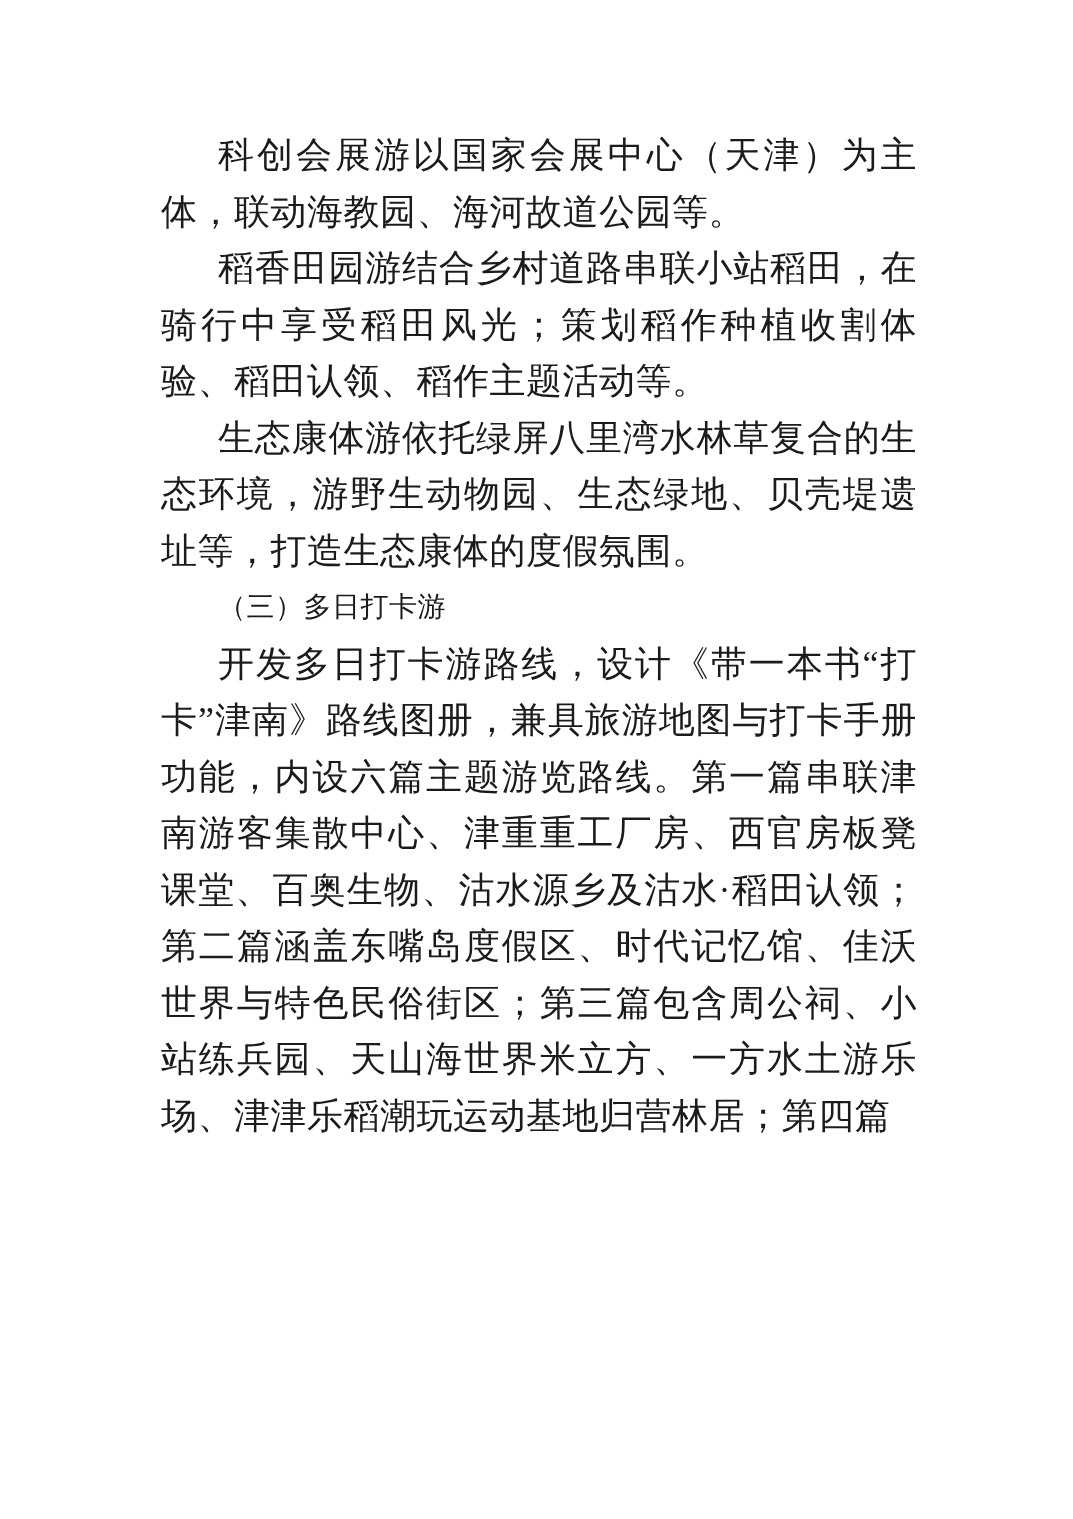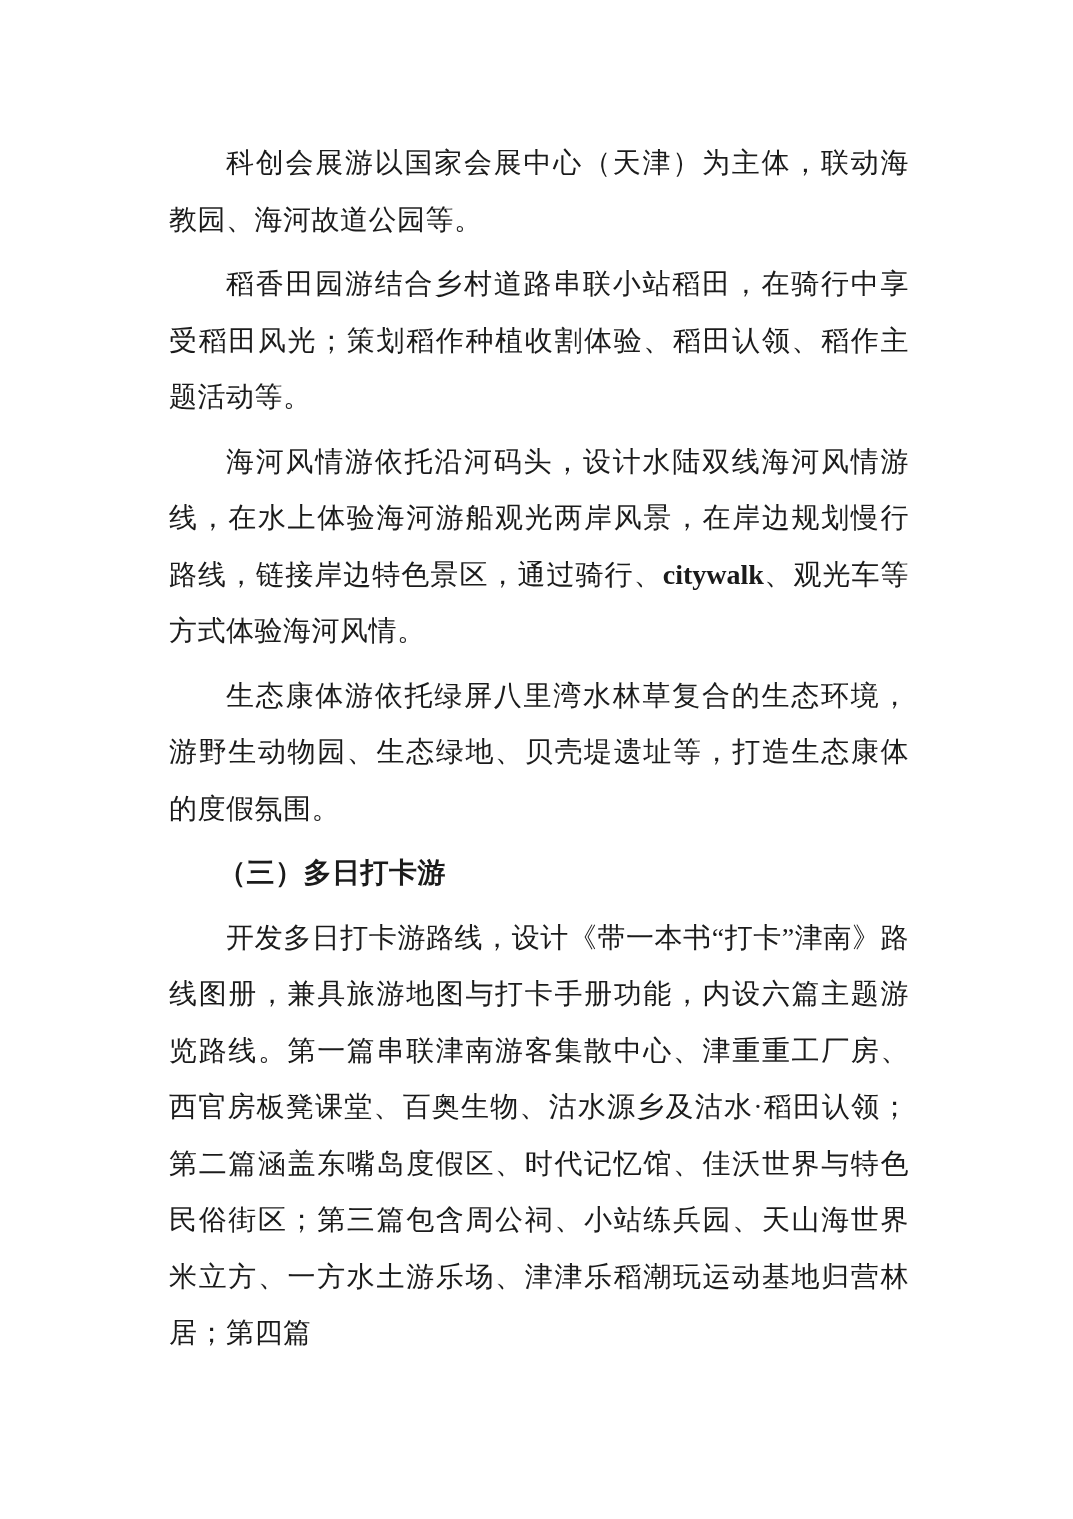--- a/index.html
+++ b/index.html
@@ -16,41 +16,41 @@
     font-family: "Liberation Serif", "DejaVu Serif", serif;
     color: #1b1b1b;
   }
   .text-block {
     position: absolute;
     left: 161px;
     top: 127px;
     width: 756px;
   }
   .para {
-    margin: 8px;
-    font-size: 28px;
+    margin: 0;
+    font-size: 36px;
     line-height: 56.5px;
     letter-spacing: 0.5px;
     text-align: justify;
     text-justify: inter-ideograph;
     text-indent: 57px;
     word-break: break-all;
   }
   .para .latin-word {
     font-family: "Liberation Serif", "DejaVu Serif", serif;
     font-weight: bold;
     letter-spacing: 0;
   }
   .section-heading {
     margin: 0;
     font-size: 28px;
     line-height: 56.5px;
     letter-spacing: 0.5px;
     text-indent: 57px;
-    font-weight: bold;
+    font-weight: normal;
     text-align: left;
   }
   .page-number {
     position: absolute;
     left: 0;
     top: 1403px;
     width: 100%;
     text-align: right;
     font-family: "Liberation Sans", "DejaVu Sans", sans-serif;
     font-size: 17px;
@@ -61,21 +61,20 @@
 </head>
 <body>
 
 <div class="page">
   <div class="text-block">
 
     <p class="para">科创会展游以国家会展中心（天津）为主体，联动海教园、海河故道公园等。</p>
 
     <p class="para">稻香田园游结合乡村道路串联小站稻田，在骑行中享受稻田风光；策划稻作种植收割体验、稻田认领、稻作主题活动等。</p>
 
-    <p class="para"><span>海河风情游依托沿河码头，设计水陆双线海河风情游线，在水上体验海河游船观光两岸风景，在岸边规划慢行路线，链接岸边特色景区，通过骑行、</span><span class="latin-word">citywalk</span><span>、观光车等方式体验海河风情。</span></p>
 
     <p class="para">生态康体游依托绿屏八里湾水林草复合的生态环境，游野生动物园、生态绿地、贝壳堤遗址等，打造生态康体的度假氛围。</p>
 
 
     <h3 class="section-heading">（三）多日打卡游</h3>
 
     <p class="para">开发多日打卡游路线，设计《带一本书“打卡”津南》路线图册，兼具旅游地图与打卡手册功能，内设六篇主题游览路线。第一篇串联津南游客集散中心、津重重工厂房、西官房板凳课堂、百奥生物、沽水源乡及沽水·稻田认领；第二篇涵盖东嘴岛度假区、时代记忆馆、佳沃世界与特色民俗街区；第三篇包含周公祠、小站练兵园、天山海世界米立方、一方水土游乐场、津津乐稻潮玩运动基地归营林居；第四篇</p>
 
   </div>
 

